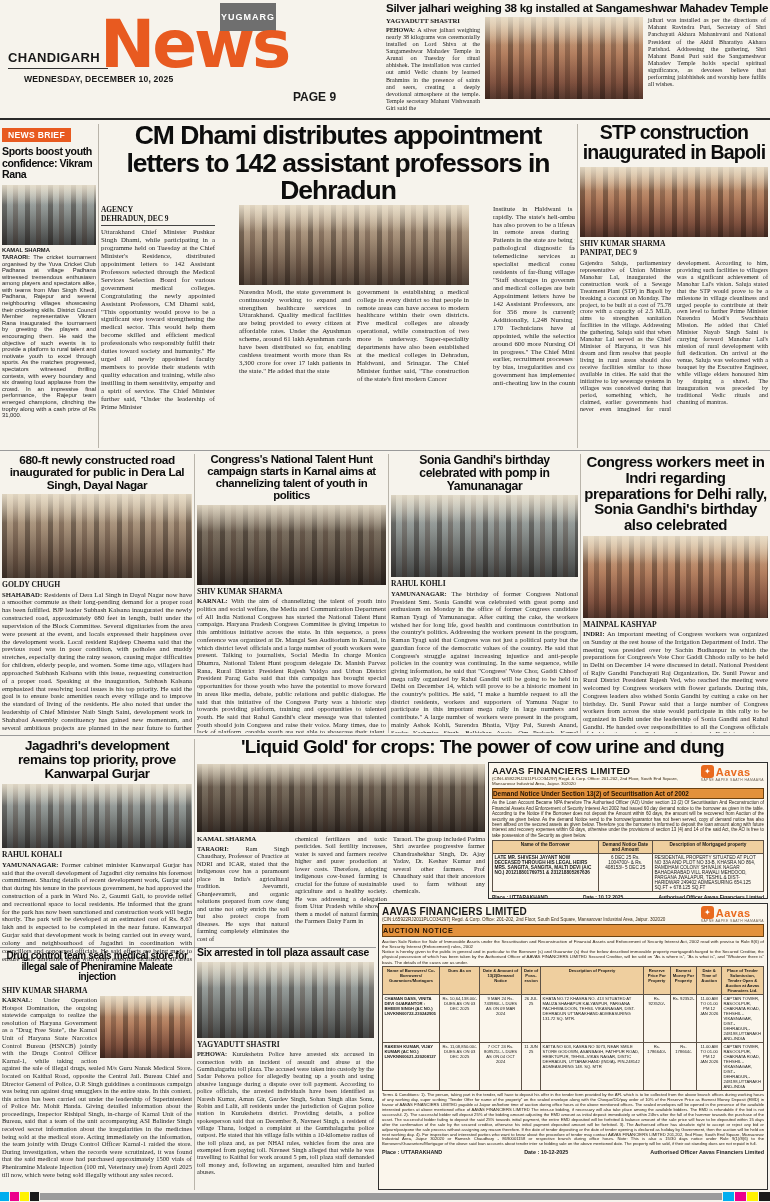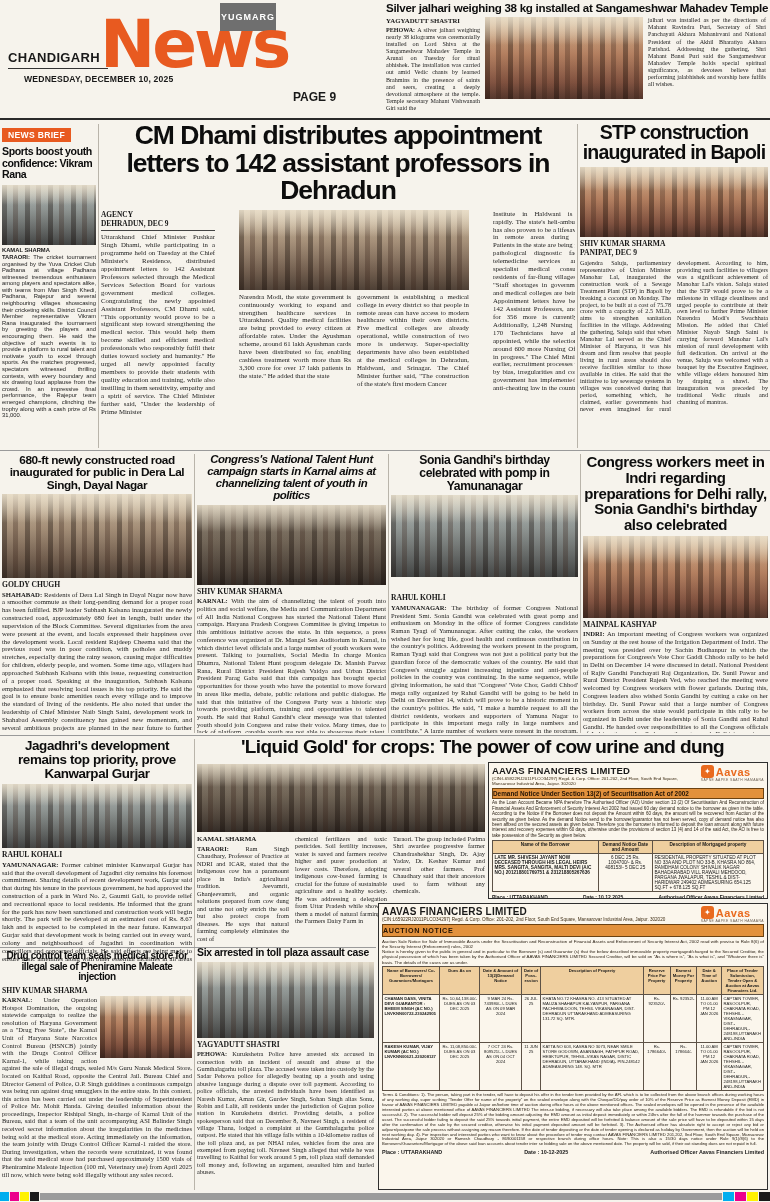--- a/index.html
+++ b/index.html
@@ -67,21 +67,21 @@
   <div class="sans" style="display:inline-block;background:#e85a20;color:#fff;font-size:8.6px;font-weight:700;padding:2px 6px;letter-spacing:.3px;">NEWS BRIEF</div>
   <div class="hl hl-left" style="font-size:10.6px;margin-top:4px;line-height:1.1;">Sports boost youth confidence: Vikram Rana</div>
   <div class="photo ph-cool" style="width:100%;height:60px;margin-top:4px;"></div>
   <div class="sans" style="font-size:5.8px;font-weight:700;margin-top:2px;">KAMAL SHARMA</div>
   <p class="bt sans" style="font-size:5.8px;line-height:1.14;margin:1px 0 0 0;"><b class="dl">TARAORI:</b> <span>The cricket tournament organised by the Yuva Cricket Club Padhana at village Padhana witnessed tremendous enthusiasm among players and spectators alike, with teams from Man Singh Khedi, Padhana, Rajepur and several neighbouring villages showcasing their cricketing skills. District Council Member representative Vikram Rana inaugurated the tournament by greeting the players and encouraging them. He said the objective of such events is to provide a platform to rural talent and motivate youth to excel through sports. As the matches progressed, spectators witnessed thrilling contests, with every boundary and six drawing loud applause from the crowd. In an impressive final performance, the Rajepur team emerged champions, clinching the trophy along with a cash prize of Rs 31,000.</span></p>
 </div>
 <div class="vline" style="left:98px;top:124px;height:324px;"></div>
 
 <div class="abs" style="left:101px;top:122px;width:474px;height:326px;">
   <div class="hl" style="font-size:26.5px;letter-spacing:-1px;line-height:1.04;">CM Dhami distributes appointment letters to 142 assistant professors in Dehradun</div>
-  <div style="display:flex;gap:24px;margin-top:5px;height:256px;">
+  <div style="display:flex;gap:24px;height:256px;">
     <div style="width:114px;flex:none;">
       <div class="byl sans" style="font-size:7.4px;border-bottom:1px solid #444;padding-bottom:2px;margin-bottom:2px;">
         <span style="display:block;">AGENCY</span>
         <span style="display:block;">DEHRADUN, DEC 9</span>
       </div>
       <p class="bt" style="font-size:6.8px;margin:0;">Uttarakhand Chief Minister Pushkar Singh Dhami, while participating in a programme held on Tuesday at the Chief Minister's Residence, distributed appointment letters to 142 Assistant Professors selected through the Medical Services Selection Board for various government medical colleges. Congratulating the newly appointed Assistant Professors, CM Dhami said, "This opportunity would prove to be a significant step toward strengthening the medical sector. This would help them become skilled and efficient medical professionals who responsibly fulfil their duties toward society and humanity." He urged all newly appointed faculty members to provide their students with quality education and training, while also instilling in them sensitivity, empathy and a spirit of service. The Chief Minister further said, "Under the leadership of Prime Minister</p>
     </div>
     <div style="width:230px;flex:none;">
       <div class="photo" style="width:100%;height:80px;"></div>
       <div style="display:flex;gap:6px;margin-top:3px;">
@@ -110,31 +110,31 @@
 
 <div class="abs" style="left:2px;top:454px;width:190px;height:279px;">
   <div class="hl" style="font-size:11.8px;text-align:center;">680-ft newly constructed road inaugurated for public in Dera Lal Singh, Dayal Nagar</div>
   <div class="photo" style="width:100%;height:84px;margin-top:3px;"></div>
   <div class="byl" style="margin-top:2px;">GOLDY CHUGH</div>
   <p class="bt" style="font-size:6.7px;margin:1px 0 0 0;"><b class="dl">SHAHABAD:</b> <span>Residents of Dera Lal Singh in Dayal Nagar now have a smoother commute as their long-pending demand for a proper road has been fulfilled. BJP leader Subhash Kalsana inaugurated the newly constructed road, approximately 680 feet in length, built under the supervision of the Block Committee. Several dignitaries from the area were present at the event, and locals expressed their happiness over the development work. Local resident Rajdeep Cheema said that the previous road was in poor condition, with potholes and muddy stretches, especially during the rainy season, causing major difficulties for children, elderly people, and women. Some time ago, villagers had approached Subhash Kalsana with this issue, requesting construction of a proper road. Speaking at the inauguration, Subhash Kalsana emphasized that resolving local issues is his top priority. He said the goal is to ensure basic amenities reach every village and to improve the standard of living of the residents. He also noted that under the leadership of Chief Minister Naib Singh Saini, development work in Shahabad Assembly constituency has gained new momentum, and several ambitious projects are planned in the near future to further strengthen local infrastructure.</span></p>
 </div>
 <div class="vline" style="left:194px;top:454px;height:279px;"></div>
 
 <div class="abs" style="left:197px;top:454px;width:189px;height:279px;">
-  <div class="hl" style="font-size:11.4px;font-style:italic;">Congress's National Talent Hunt campaign starts in Karnal aims at channelizing talent of youth in politics</div>
+  <div class="hl" style="font-size:11.4px;">Congress's National Talent Hunt campaign starts in Karnal aims at channelizing talent of youth in politics</div>
   <div class="photo ph-dark" style="width:100%;height:80px;margin-top:3px;"></div>
   <div class="byl" style="margin-top:2px;">SHIV KUMAR SHARMA</div>
   <p class="bt" style="font-size:6.6px;margin:1px 0 0 0;"><b class="dl">KARNAL:</b> <span>With the aim of channelizing the talent of youth into politics and social welfare, the Media and Communication Department of All India National Congress has started the National Talent Hunt campaign. Haryana Pradesh Congress Committee is giving impetus to this ambitious initiative across the state. In this sequence, a press conference was organized at Dr. Mangal Sen Auditorium in Karnal, in which district level officials and a large number of youth workers were present. Talking to journalists, Social Media In charge Monica Dhumra, National Talent Hunt program delegate Dr. Manish Parvez Rana, Rural District President Rajesh Vaidya and Urban District President Parag Gaba said that this campaign has brought special opportunities for those youth who have the potential to move forward in areas like media, debate, public relations and public dialogue. He said that this initiative of the Congress Party was a historic step towards providing platform, training and opportunities to talented youth. He said that Rahul Gandhi's clear message was that talented youth should join Congress and raise their voice. Many times, due to lack of platform, capable youth are not able to showcase their talent, but Congress will work to find such youth, groom them and take them forward.</span></p>
 </div>
 <div class="vline" style="left:388px;top:454px;height:279px;"></div>
 
 <div class="abs" style="left:391px;top:454px;width:187px;height:279px;">
   <div class="hl" style="font-size:12.2px;">Sonia Gandhi's birthday celebrated with pomp in Yamunanagar</div>
   <div class="photo ph-cool" style="width:100%;height:82px;margin-top:3px;"></div>
-  <div class="byl" style="margin-top:16px;">RAHUL KOHLI</div>
+  <div class="byl" style="margin-top:2px;">RAHUL KOHLI</div>
   <p class="bt" style="font-size:6.6px;margin:1px 0 0 0;"><b class="dl">YAMUNANAGAR:</b> <span>The birthday of former Congress National President Smt. Sonia Gandhi was celebrated with great pomp and enthusiasm on Monday in the office of former Congress candidate Raman Tyagi of Yamunanagar. After cutting the cake, the workers wished her for long life, good health and continuous contribution in the country's politics. Addressing the workers present in the program, Raman Tyagi said that Congress was not just a political party but the guardian force of the democratic values of the country. He said that Congress's struggle against increasing injustice and anti-people policies in the country was continuing. In the same sequence, while giving information, he said that "Congress' 'Vote Chor, Gaddi Chhod' mega rally organized by Rahul Gandhi will be going to be held in Delhi on December 14, which will prove to be a historic moment in the country's politics. He said, "I make a humble request to all the district residents, workers and supporters of Yamuna Nagar to participate in this important mega rally in large numbers and contribute." A large number of workers were present in the program, mainly Ashok Kohli, Surendra Bhatia, Vijay Pal, Suresh Anand, Sardar Kashmira Singh, Balkishan Aneja, Om Prakash, Kamal Vinayak and many senior workers were present.</span></p>
 </div>
 <div class="vline" style="left:580px;top:454px;height:279px;"></div>
 
 <div class="abs" style="left:583px;top:454px;width:185px;height:279px;">
   <div class="hl" style="font-size:15px;">Congress workers meet in Indri regarding preparations for Delhi rally, Sonia Gandhi's birthday also celebrated</div>
   <div class="photo ph-warm" style="width:100%;height:82px;margin-top:3px;"></div>
   <div class="byl" style="margin-top:2px;">MAINPAL KASHYAP</div>
   <p class="bt" style="font-size:6.6px;margin:1px 0 0 0;"><b class="dl">INDRI:</b> <span>An important meeting of Congress workers was organized on Sunday at the rest house of the Irrigation Department of Indri. The meeting was presided over by Sachin Budhanpur in which the preparations for Congress's Vote Chor Gaddi Chhodo rally to be held in Delhi on December 14 were discussed in detail. National President of Rajiv Gandhi Panchayati Raj Organization, Dr. Sunil Pawar and Rural District President Rajesh Ved, who reached the meeting were welcomed by Congress workers with flower garlands. During this, Congress leaders also wished Sonia Gandhi by cutting a cake on her birthday. Dr. Sunil Pawar said that a large number of Congress workers from across the state would participate in this rally to be organized in Delhi under the leadership of Sonia Gandhi and Rahul Gandhi. He handed over responsibilities to all the Congress officials of Indri region and called upon them to reach Delhi in maximum numbers. Dr. Pawar made a scathing attack on the BJP government of Haryana. He said that despite more than a year having passed in the state, no major development work was visible on the ground. Incidents like robbery, murder and kidnapping were continuously increasing, which exposed the failure of the government.</span></p>
 </div>

